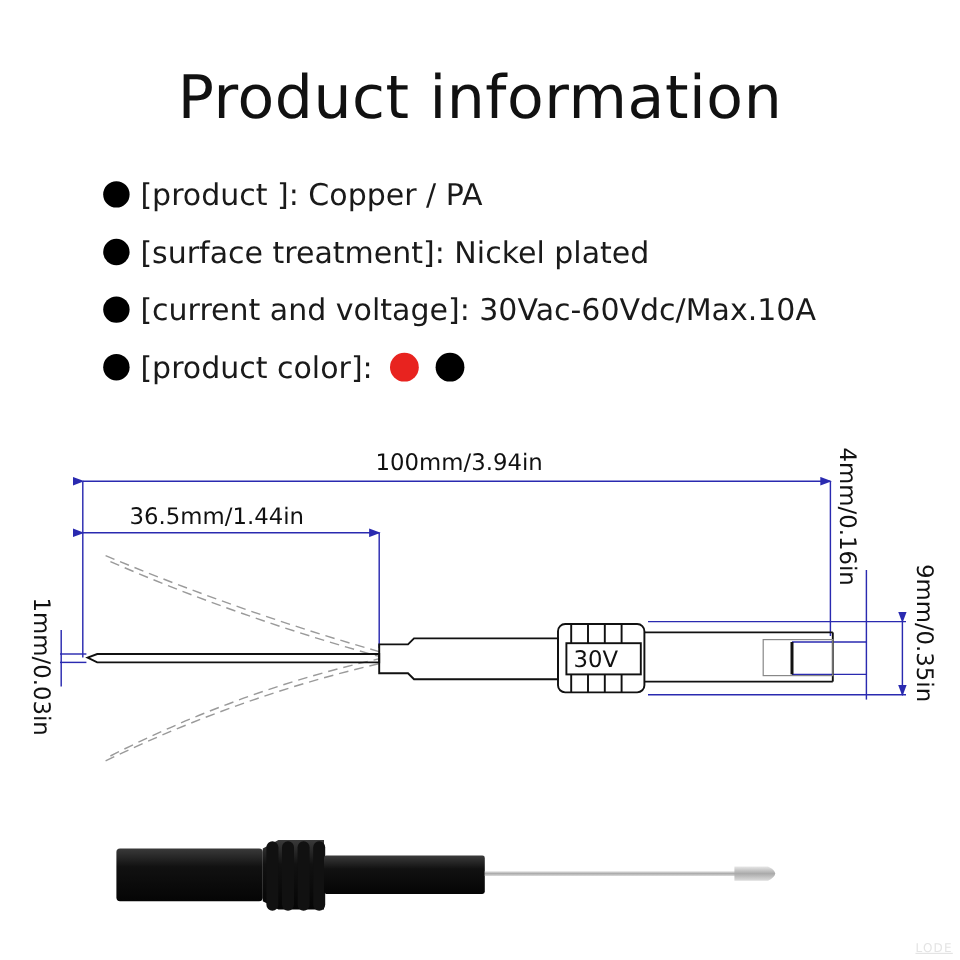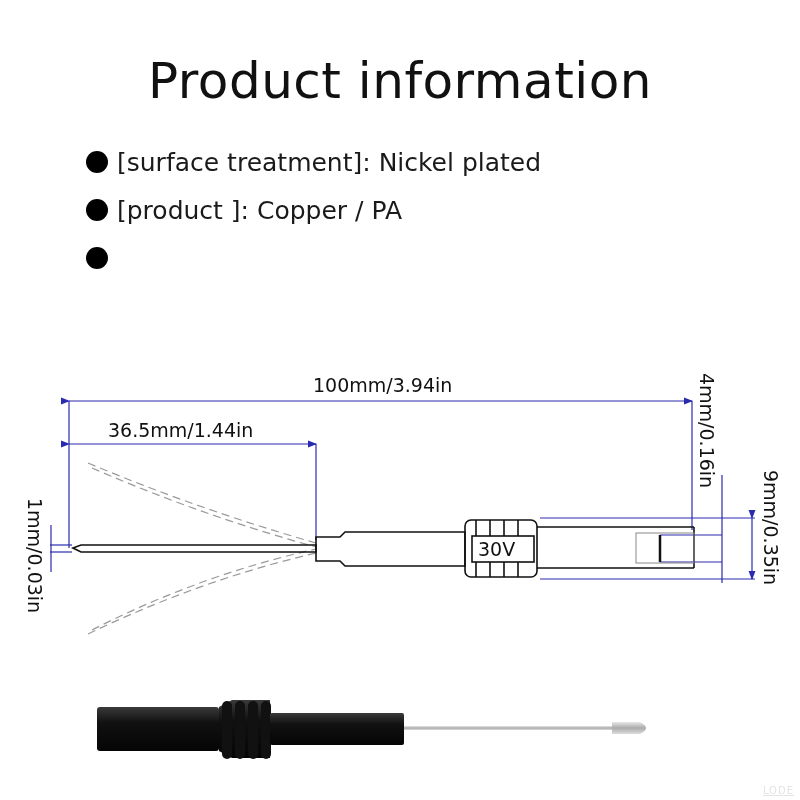--- a/index.html
+++ b/index.html
@@ -15,28 +15,35 @@
     .watermark { position: absolute; right: 6px; bottom: 4px; font-size: 10px; color: #e4e4e4; letter-spacing: 1px; text-decoration: underline; }
   </style>
 </head>
 <body>
 
 <div class="title">Product information</div>
 
 <div class="spec-list">
   <div class="spec-row">
     <span class="bullet"></span>
+    <span>[product ]: Copper / PA</span>
+  </div>
+  <div class="spec-row">
+    <span class="bullet"></span>
     <span>[surface treatment]: Nickel plated</span>
   </div>
   <div class="spec-row">
     <span class="bullet"></span>
-    <span>[product ]: Copper / PA</span>
+    <span>[current and voltage]: 30Vac-60Vdc/Max.10A</span>
   </div>
   <div class="spec-row">
     <span class="bullet"></span>
+    <span>[product color]:</span>
+    <span class="swatch" style="background:#e8231f"></span>
+    <span class="swatch" style="background:#000000"></span>
   </div>
 </div>
 
 <svg class="diagram" width="800" height="800">
   <defs>
     <marker id="arr" markerWidth="8" markerHeight="6" refX="7" refY="3" orient="auto">
       <path d="M0,0 L8,3 L0,6 z" fill="#2a2ab0"></path>
     </marker>
   </defs>
 

